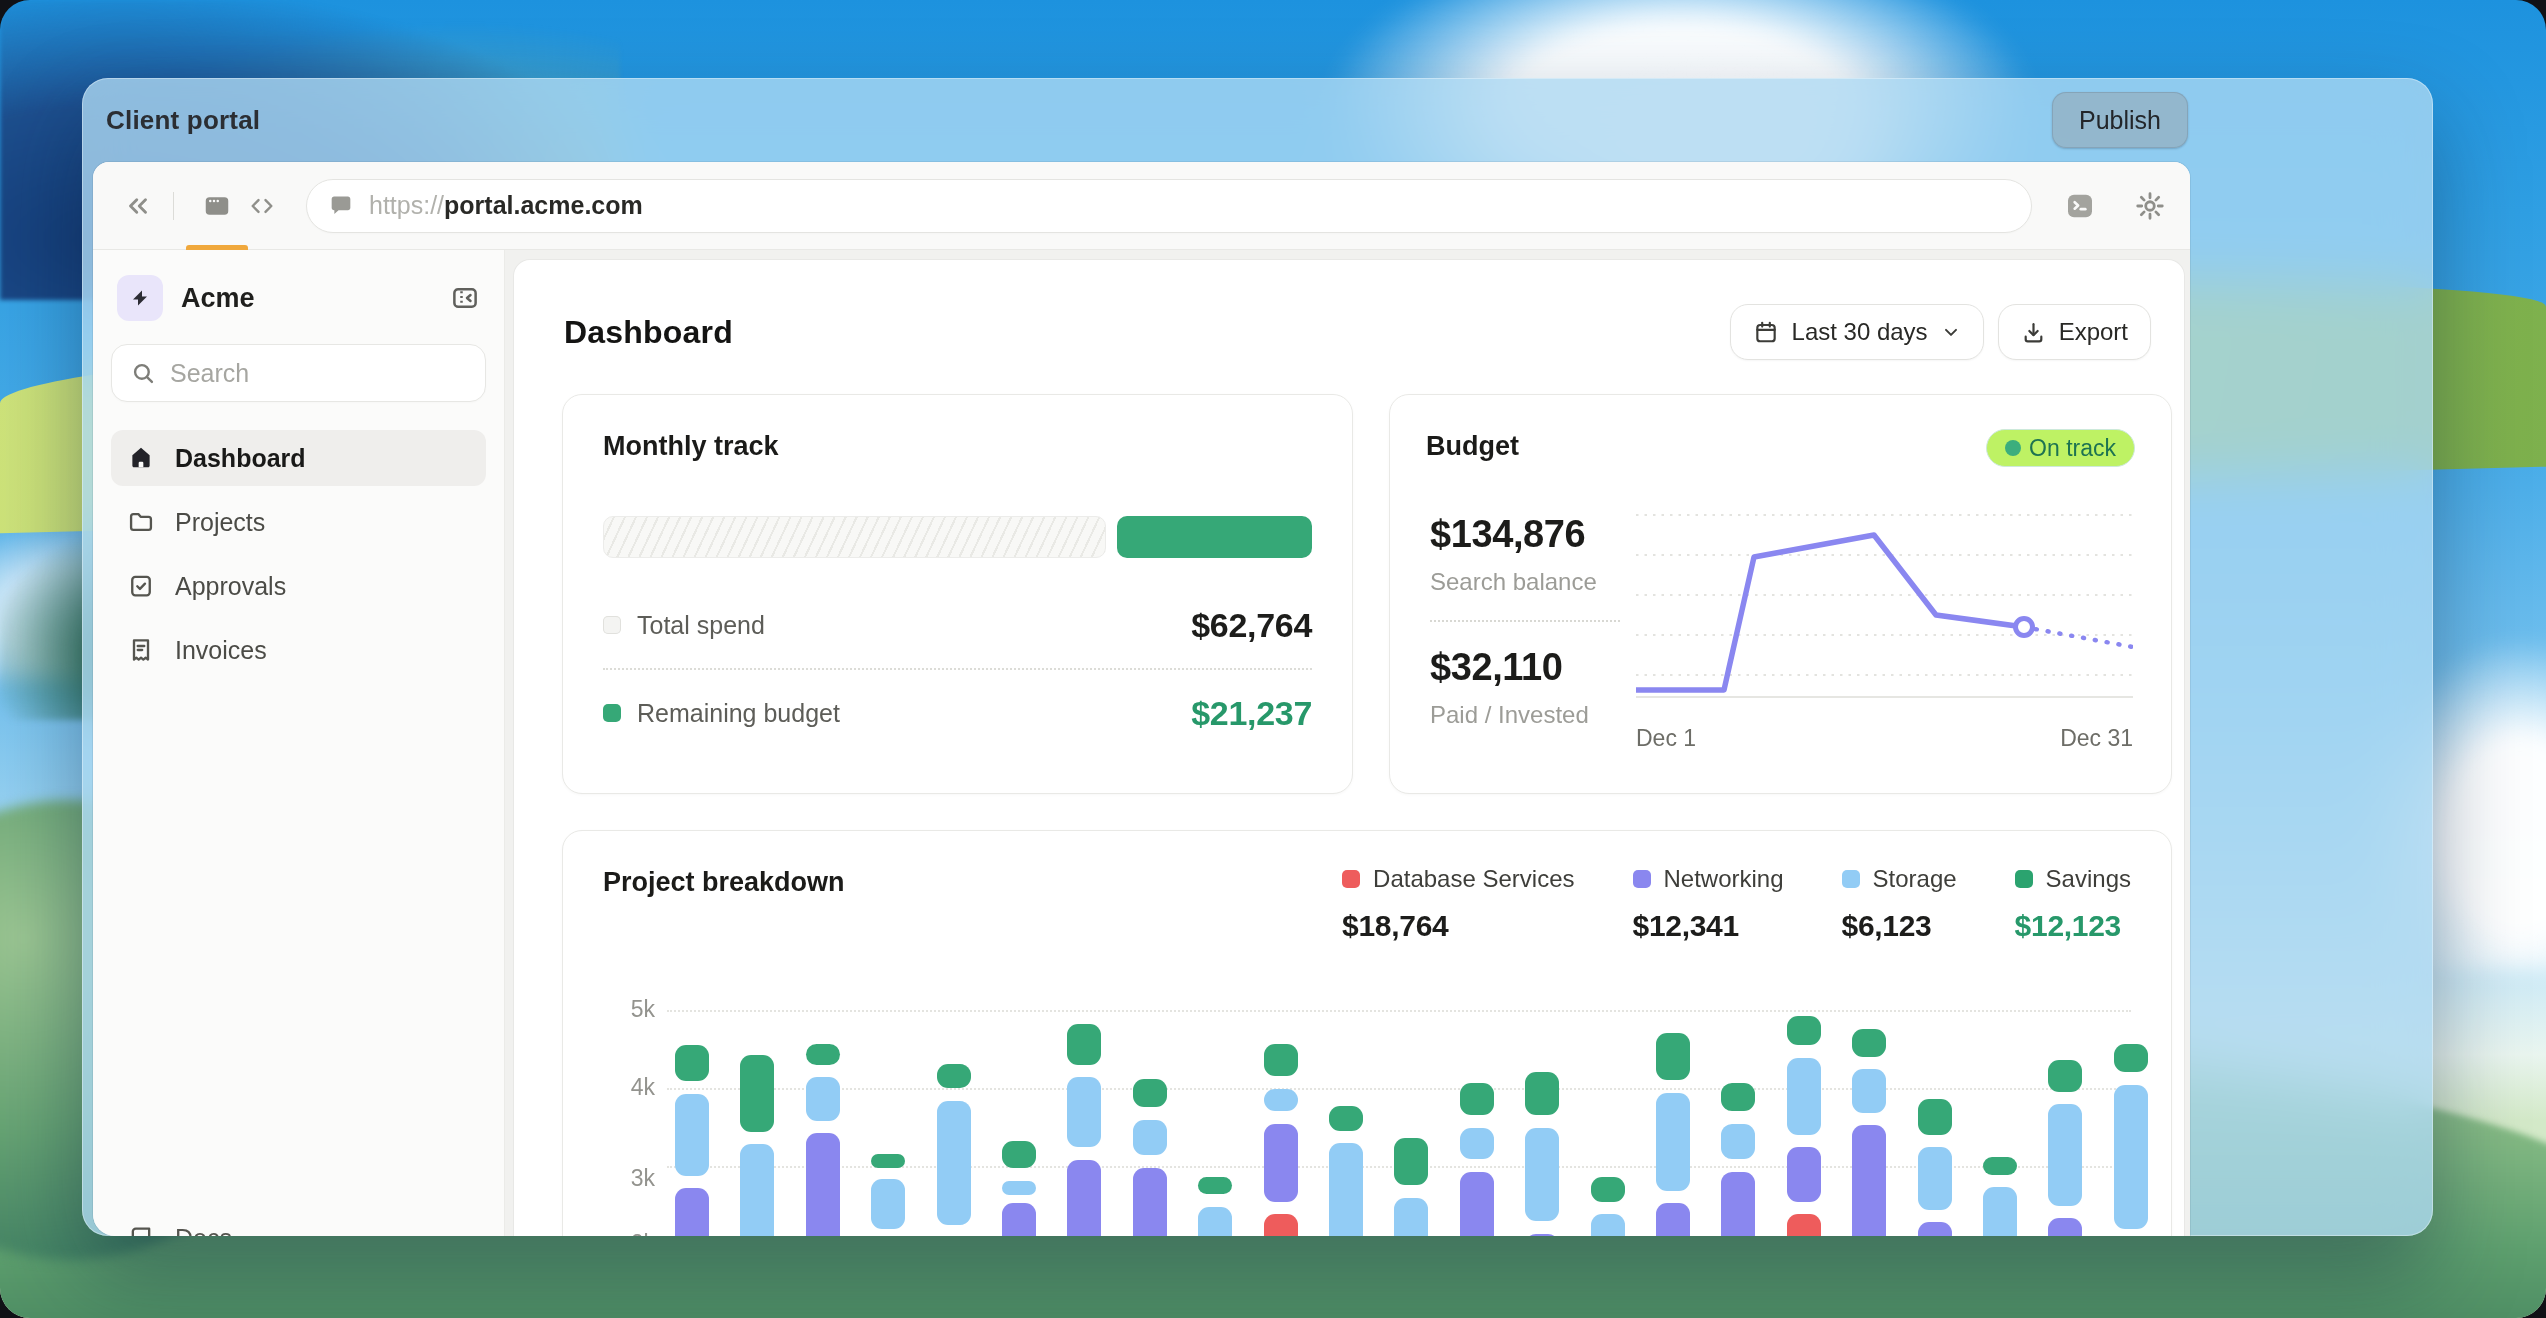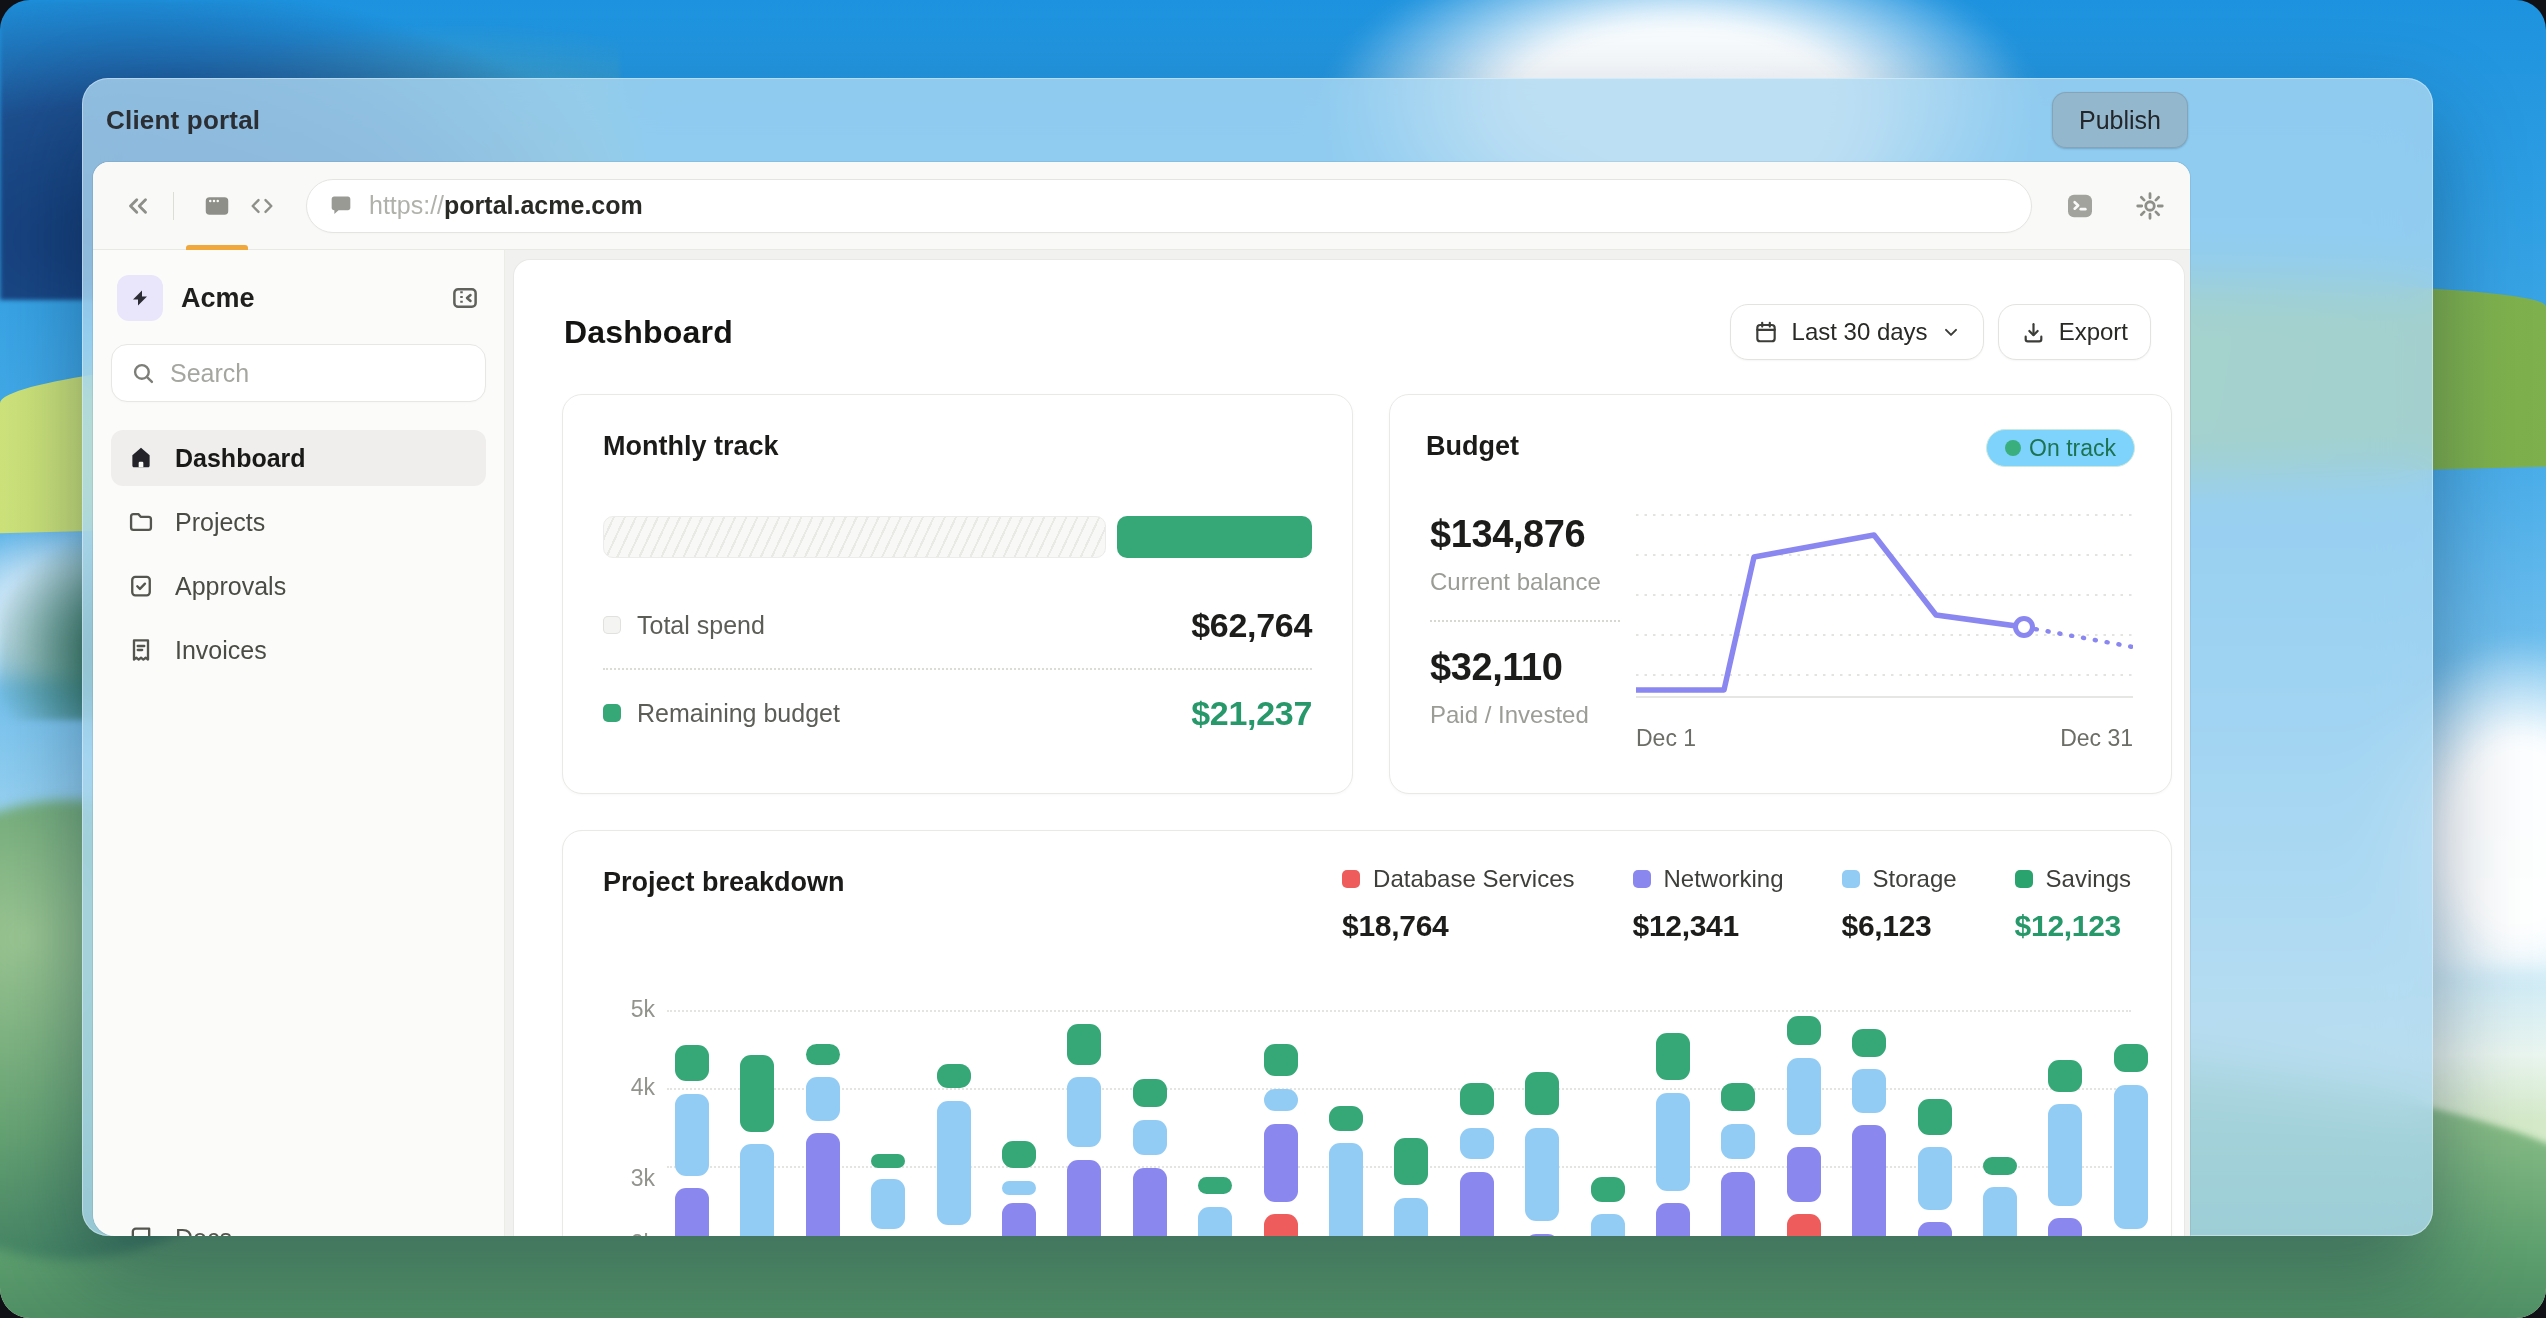--- a/index.html
+++ b/index.html
@@ -122,21 +122,21 @@
   .swatch { width:18px; height:18px; border-radius:5px; }
   .swatch.neutral { background:#f4f4f2; box-shadow:0 0 0 1px #e1e1dd inset; }
   .swatch.green { background:var(--green); }
   .mc-label { margin-left:16px; font-size:25px; color:#5d5d58; }
   .mc-value { margin-left:auto; font-size:34px; font-weight:700; color:#1d1d1b; letter-spacing:-.3px; }
   .mc-value.green { color:#27986a; }
   .dot-div { border-top:2px dotted #dcdcd7; margin:20px 0; }
 
   
   .badge { position:absolute; top:34px; right:36px; height:38px; border-radius:19px;
-           background:#7dd3fc; border:1px solid #cde9da; display:flex; align-items:center;
+           background:#bef264; border:1px solid #cde9da; display:flex; align-items:center;
            padding:0 18px; gap:8px; }
   .badge-dot { width:16px; height:16px; border-radius:50%; background:#3bae7d; }
   .badge-text { font-size:23px; color:#1d7351; font-weight:500; }
   .bd-stats { position:absolute; left:40px; top:118px; width:250px; }
   .bd-big { font-size:38px; font-weight:700; color:#1c1c1a; letter-spacing:-.4px; }
   .bd-sub { margin-top:12px; font-size:24px; color:#9c9c97; }
   .bd-div { border-top:2px dotted #d8d8d3; margin:24px 0; width:190px; }
   .bd-chart { position:absolute; right:38px; top:112px; width:497px; height:205px; }
   .bd-xlabels { position:absolute; right:38px; top:330px; width:497px; display:flex;
            justify-content:space-between; font-size:23px; color:#6d6d67;gap:28px; }
@@ -353,21 +353,21 @@
               </div>
 
               <div class="card bd">
                 <div class="card-title">Budget</div>
                 <div class="badge">
                   <span class="badge-dot"></span>
                   <span class="badge-text">On track</span>
                 </div>
                 <div class="bd-stats">
                   <div class="bd-big">$134,876</div>
-                  <div class="bd-sub">Current balance</div>
+                  <div class="bd-sub">Search balance</div>
                   <div class="bd-div"></div>
                   <div class="bd-big">$32,110</div>
                   <div class="bd-sub">Paid / Invested</div>
                 </div>
                 <svg class="bd-chart" id="budget-svg" viewBox="0 0 497 205">
                     <line x1="0" y1="8" x2="497" y2="8" stroke="#e3e3df" stroke-width="2" stroke-dasharray="2.5 6"></line>
                     <line x1="0" y1="48" x2="497" y2="48" stroke="#e3e3df" stroke-width="2" stroke-dasharray="2.5 6"></line>
                     <line x1="0" y1="88" x2="497" y2="88" stroke="#e3e3df" stroke-width="2" stroke-dasharray="2.5 6"></line>
                     <line x1="0" y1="128" x2="497" y2="128" stroke="#e3e3df" stroke-width="2" stroke-dasharray="2.5 6"></line>
                     <line x1="0" y1="168" x2="497" y2="168" stroke="#e3e3df" stroke-width="2" stroke-dasharray="2.5 6"></line>

